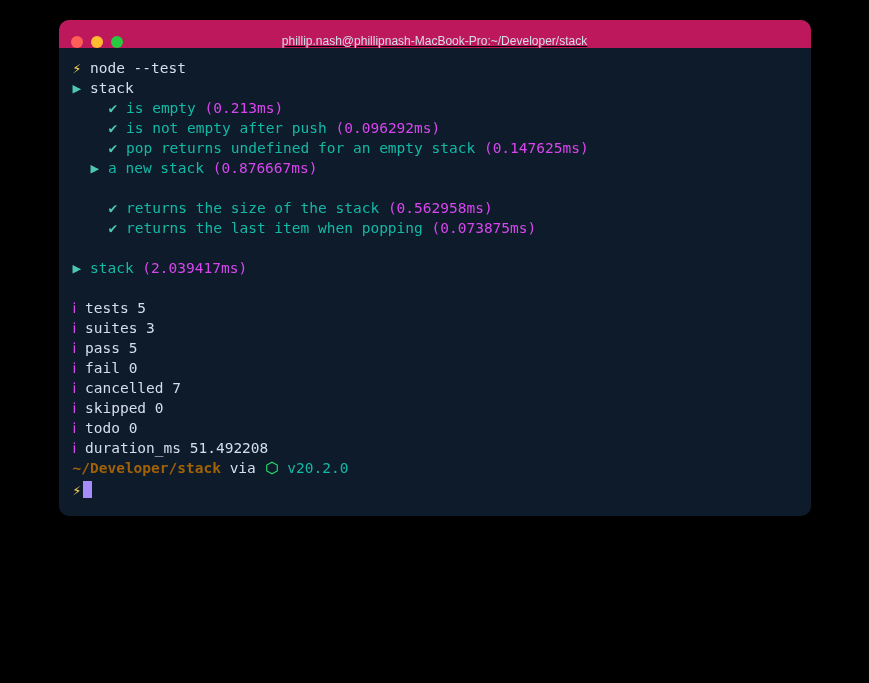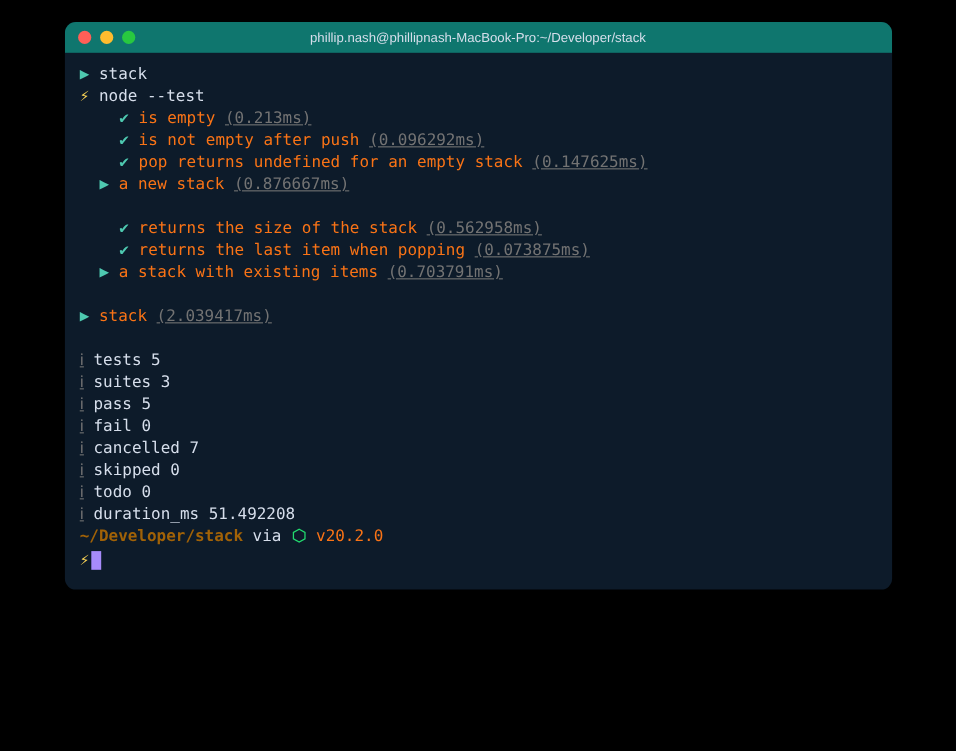--- a/index.html
+++ b/index.html
@@ -13,25 +13,26 @@
     }
     .window {
       width: 752px;
       background: #0d1b2a;
       border-radius: 10px;
       overflow: hidden;
       box-shadow: 0 20px 60px rgba(0,0,0,0.6);
     }
     .titlebar {
       height: 28px;
-      background: #0f766e;
+      background: #be185d;
       display: flex;
-      align-items: center;
+      align-items: flex-end;
       position: relative;
       padding: 0 12px;
+      text-decoration: underline;
     }
     .traffic-lights {
       display: flex;
       gap: 8px;
       position: absolute;
       left: 12px;
     }
     .light {
       width: 12px;
       height: 12px;
@@ -49,22 +50,22 @@
     }
     .terminal {
       padding: 10px 14px 16px 14px;
       font-size: 14.5px;
       line-height: 20px;
       color: #d6deeb;
     }
     .line { white-space: pre; }
     .yellow { color: #f7d154; }
     .green { color: #4ec9b0; }
-    .green-bright { color: #f97316; }
-    .grey { color: #737373; text-decoration: underline; }
+    .green-bright { color: #14b8a6; }
+    .grey { color: #d946ef; }
     .white { color: #d6deeb; }
     .cyan { color: #a16207; }
     .indent1 { padding-left: 18px; }
     .indent2 { padding-left: 36px; }
     .cursor {
       display: inline-block;
       width: 9px;
       height: 17px;
       background: #a78bfa;
       vertical-align: text-bottom;
@@ -84,38 +85,37 @@
     <div class="traffic-lights">
       <div class="light red"></div>
       <div class="light yellow"></div>
       <div class="light green"></div>
     </div>
     <div class="title">phillip.nash@phillipnash-MacBook-Pro:~/Developer/stack</div>
   </div>
 
   <div class="terminal">
 
+    <div class="line"><span class="yellow">⚡</span> <span class="white">node --test</span></div>
+
     <div class="line"><span class="green">▶</span> <span class="white">stack</span></div>
-
-    <div class="line"><span class="yellow">⚡</span> <span class="white">node --test</span></div>
 
 
     <div class="line indent2"><span class="green">✔</span> <span class="green-bright">is empty</span> <span class="grey">(0.213ms)</span></div>
     <div class="line indent2"><span class="green">✔</span> <span class="green-bright">is not empty after push</span> <span class="grey">(0.096292ms)</span></div>
     <div class="line indent2"><span class="green">✔</span> <span class="green-bright">pop returns undefined for an empty stack</span> <span class="grey">(0.147625ms)</span></div>
 
     <div class="line indent1"><span class="green">▶</span> <span class="green-bright">a new stack</span> <span class="grey">(0.876667ms)</span></div>
 
     <div class="spacer"></div>
 
 
     <div class="line indent2"><span class="green">✔</span> <span class="green-bright">returns the size of the stack</span> <span class="grey">(0.562958ms)</span></div>
     <div class="line indent2"><span class="green">✔</span> <span class="green-bright">returns the last item when popping</span> <span class="grey">(0.073875ms)</span></div>
 
-    <div class="line indent1"><span class="green">▶</span> <span class="green-bright">a stack with existing items</span> <span class="grey">(0.703791ms)</span></div>
 
     <div class="spacer"></div>
 
     <div class="line"><span class="green">▶</span> <span class="green-bright">stack</span> <span class="grey">(2.039417ms)</span></div>
 
     <div class="spacer"></div>
 
     <div class="line"><span class="grey">ℹ</span> <span class="white">tests 5</span></div>
     <div class="line"><span class="grey">ℹ</span> <span class="white">suites 3</span></div>
     <div class="line"><span class="grey">ℹ</span> <span class="white">pass 5</span></div>

